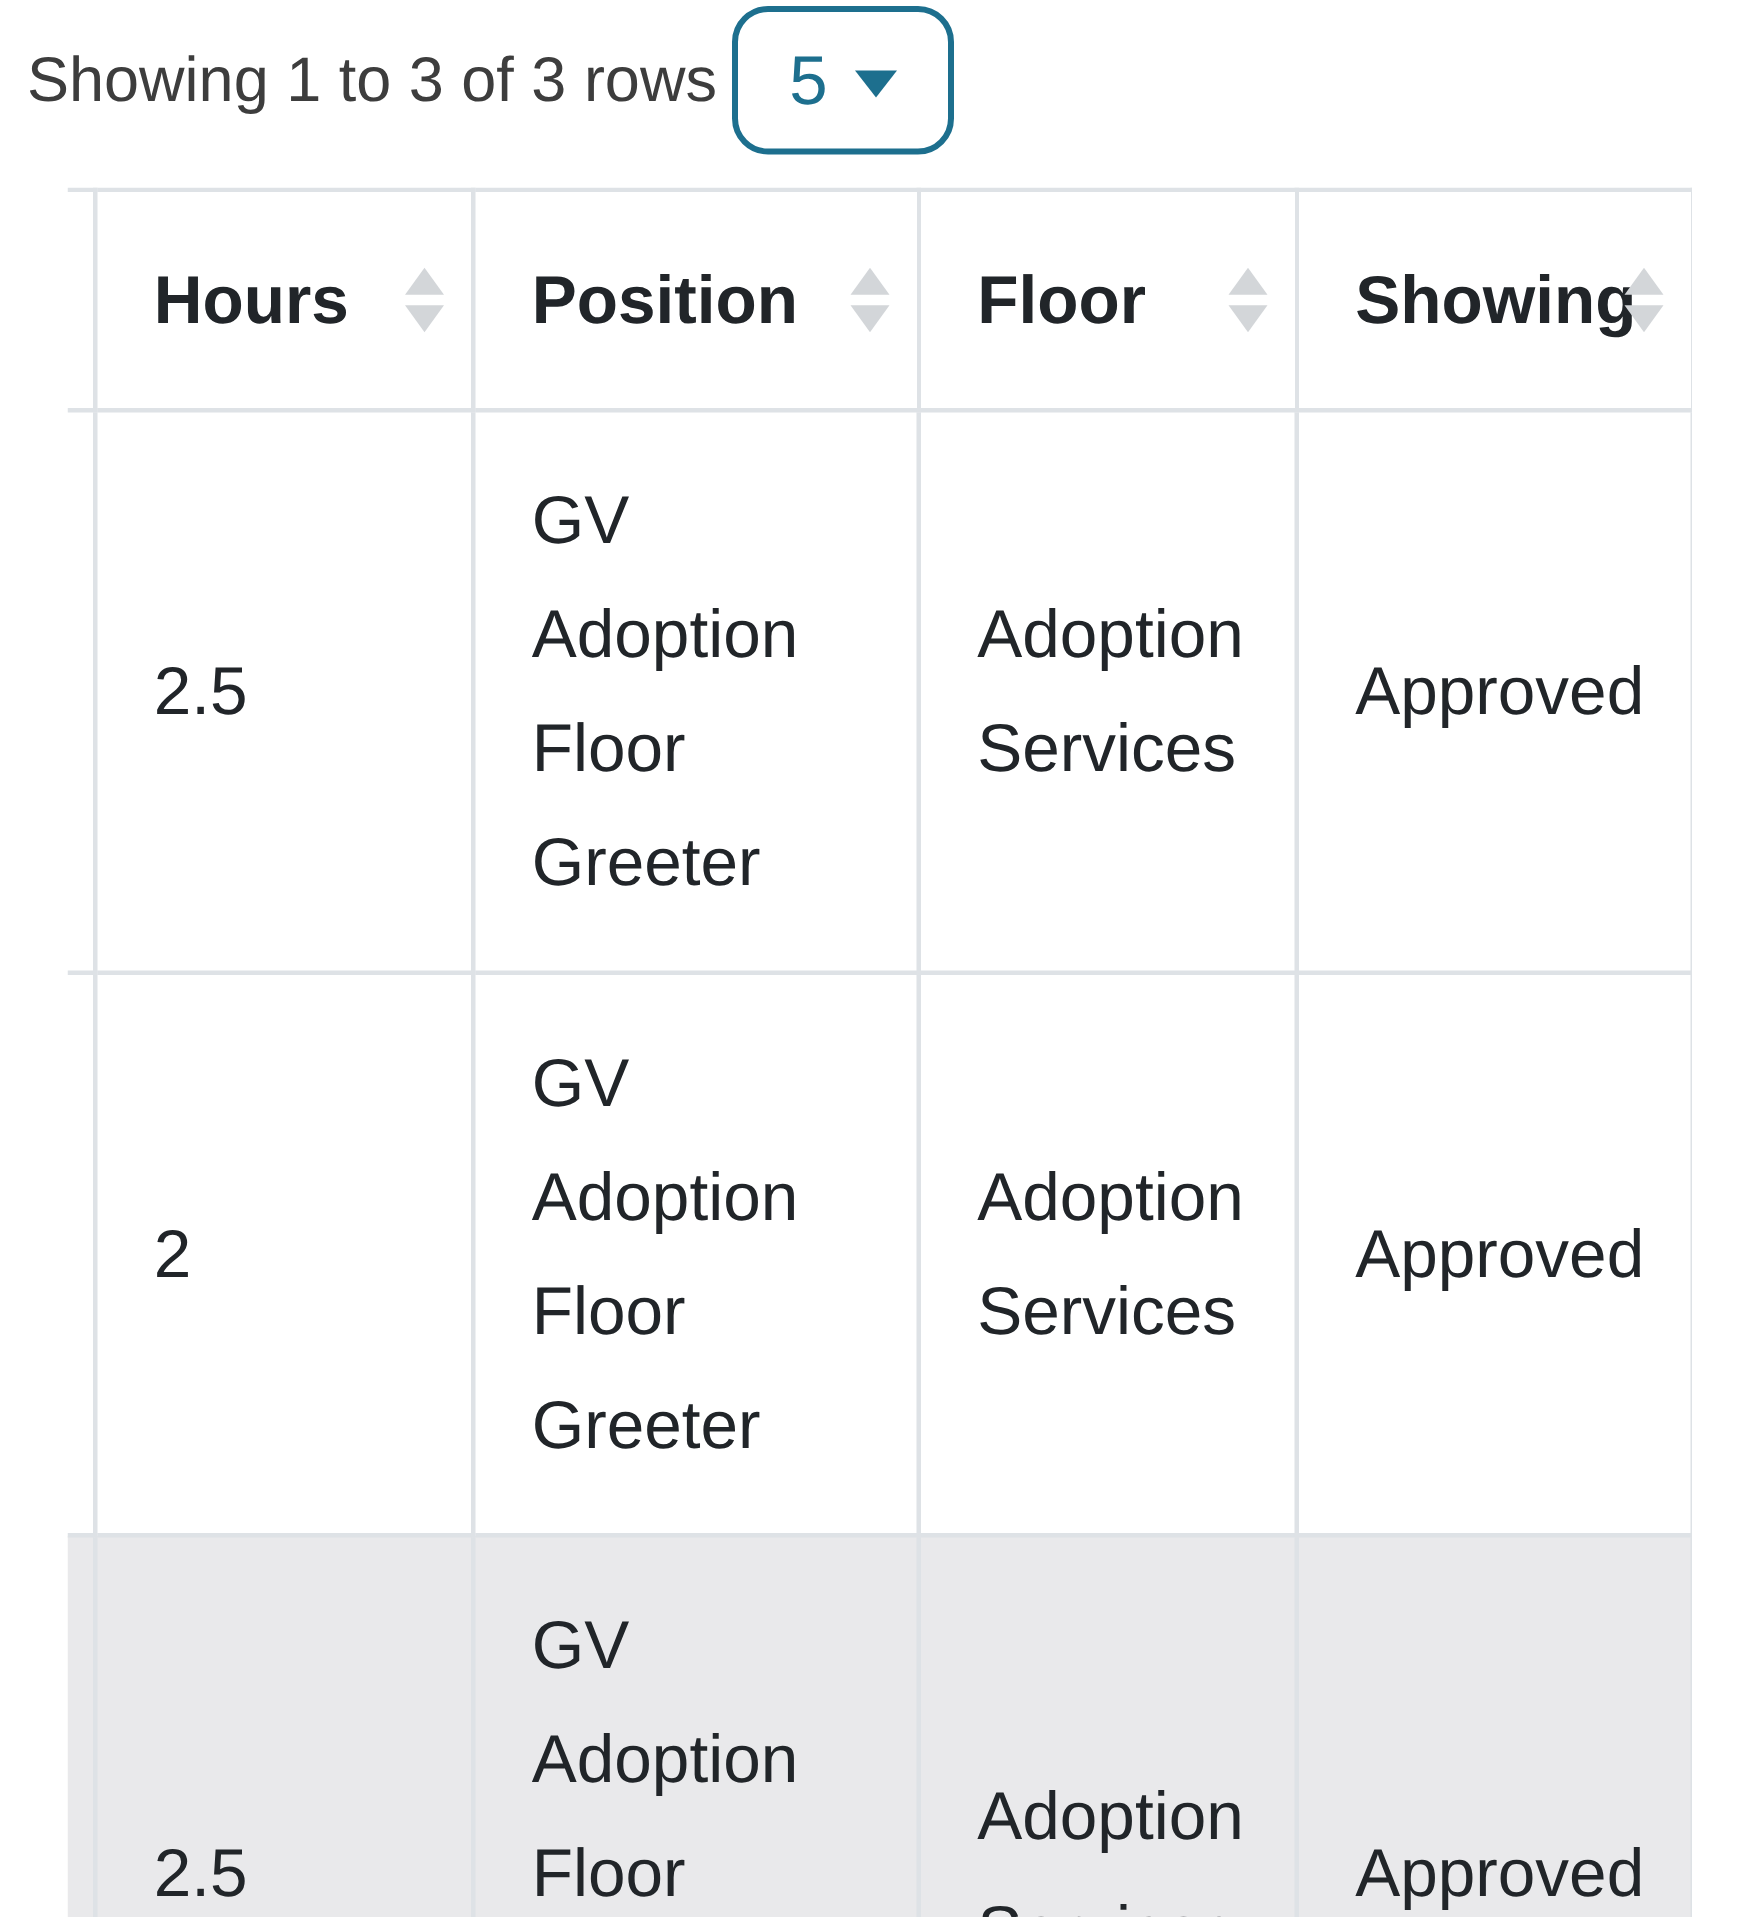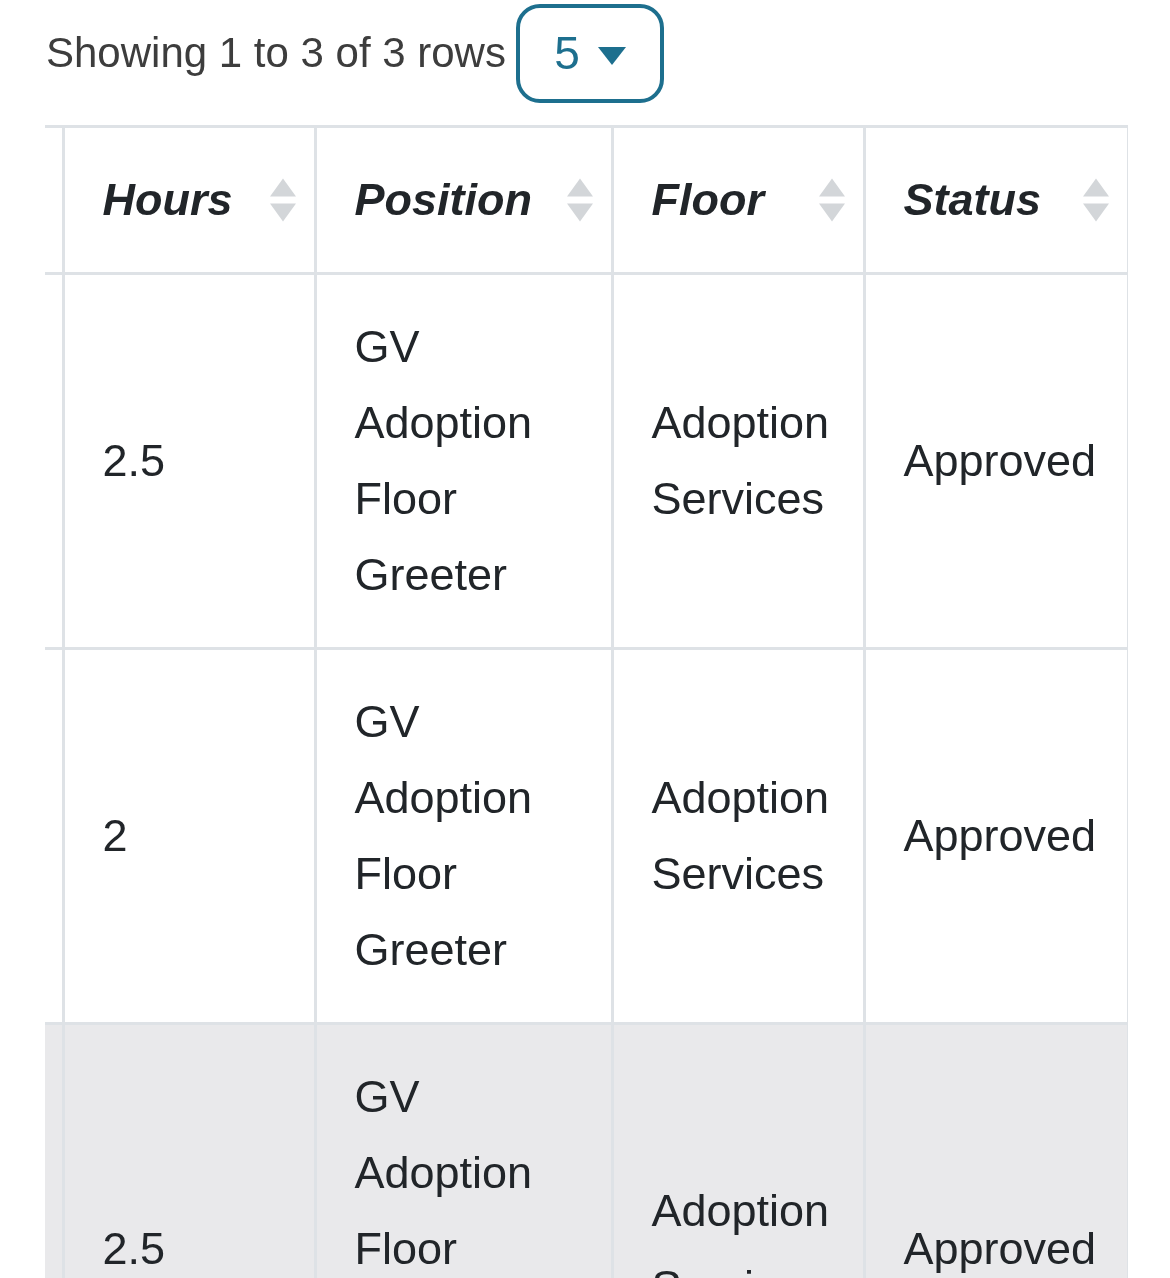--- a/index.html
+++ b/index.html
@@ -9,21 +9,21 @@
     height: 1278px;
     overflow: hidden;
     font-family: "Liberation Sans", "DejaVu Sans", sans-serif;
     color: #212529;
   }
 
   
   .pagination-bar {
     display: flex;
     align-items: center;
-    margin-left: 46px;
+    margin-left: 18px;
     padding-top: 3px;
     height: 103px;
   }
   .pagination-bar .caption-text {
     font-size: 42px;
     color: #3d3d3d;
     white-space: nowrap;
   }
   .page-size {
     width: 148px;
@@ -79,21 +79,20 @@
     background: #ffffff;
   }
   th.clip, td.clip { border-left: 0; padding: 0; }
 
   th {
     font-weight: bold;
     padding: 40px 56px 40px 38px;
     position: relative;
     line-height: 64px;
     cursor: pointer;
-    font-style: italic;
   }
   td {
     padding: 34px 28px 34px 38px;
     line-height: 76px;
   }
   tr.selected td { background: #e9e9eb; }
 
   
   .sort {
     position: absolute;
@@ -156,21 +155,21 @@
             </span>
         </th>
         <th>
           <span>Floor</span>
           <span class="sort">
               <i class="tri-up"></i>
               <i class="tri-down"></i>
             </span>
         </th>
         <th>
-          <span>Status</span>
+          <span>Showing</span>
           <span class="sort">
               <i class="tri-up"></i>
               <i class="tri-down"></i>
             </span>
         </th>
       </tr>
     </thead>
     <tbody>
       <tr>
         <td class="clip"></td>

